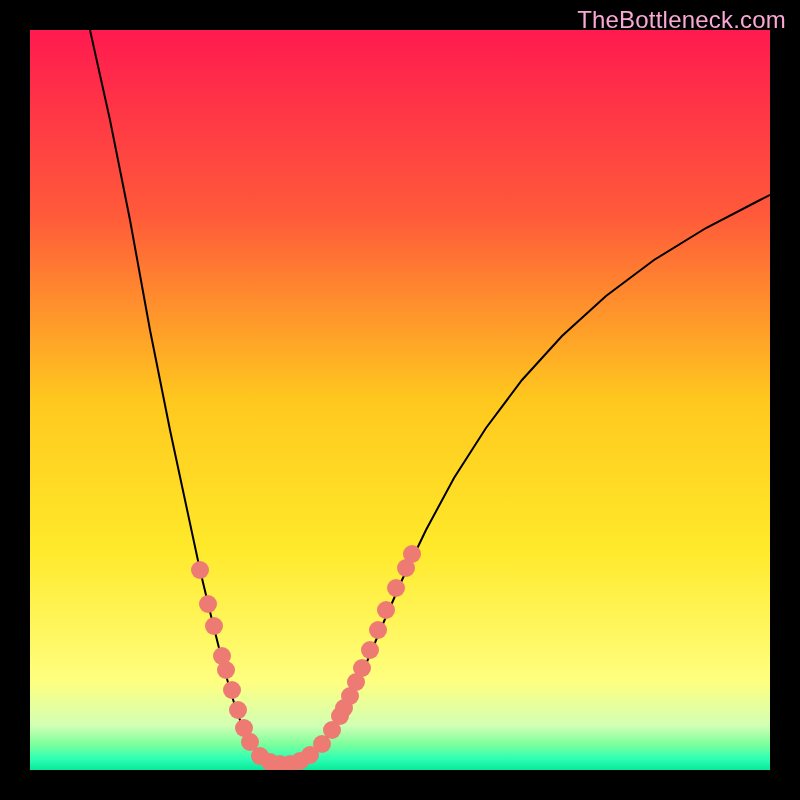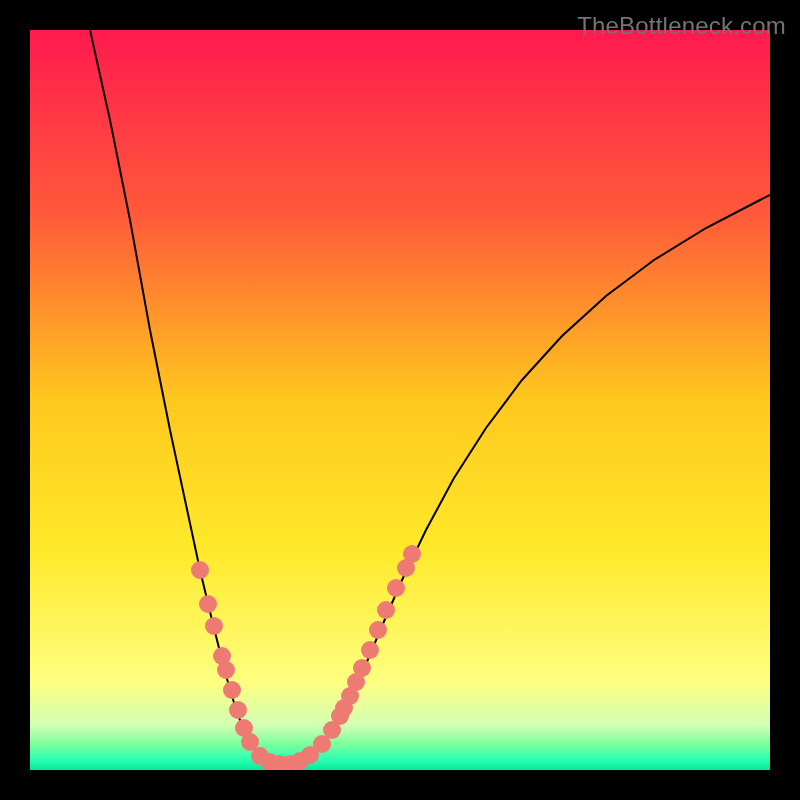--- a/index.html
+++ b/index.html
@@ -12,23 +12,23 @@
     font-family: Arial, Helvetica, sans-serif;
   }
   .frame {
     position: relative;
     width: 800px;
     height: 800px;
     background: #000;
   }
   .watermark {
     position: absolute;
-    top: 12px;
+    top: 6px;
     right: 14px;
-    color: #737373;
+    color: #f9a8d4;
     font-size: 24px;
     font-weight: 500;
     letter-spacing: 0.2px;
     z-index: 10;
   }
   .plot {
     position: absolute;
     left: 30px;
     top: 30px;
     width: 740px;

